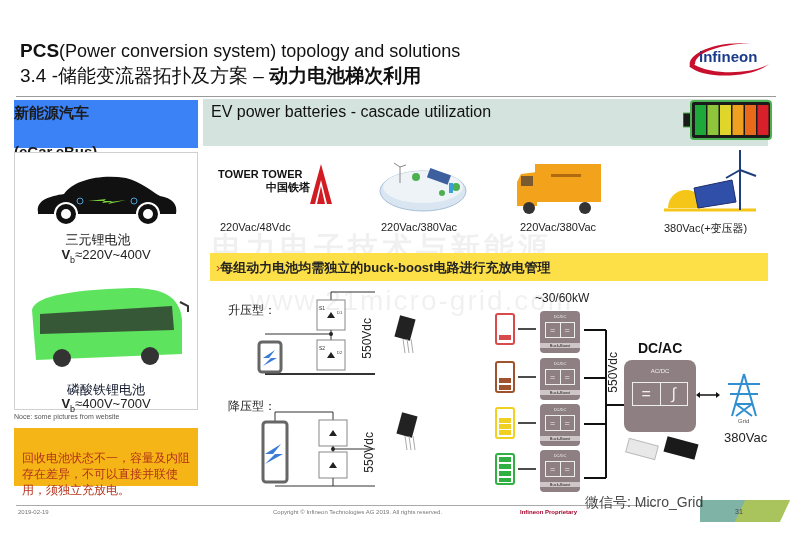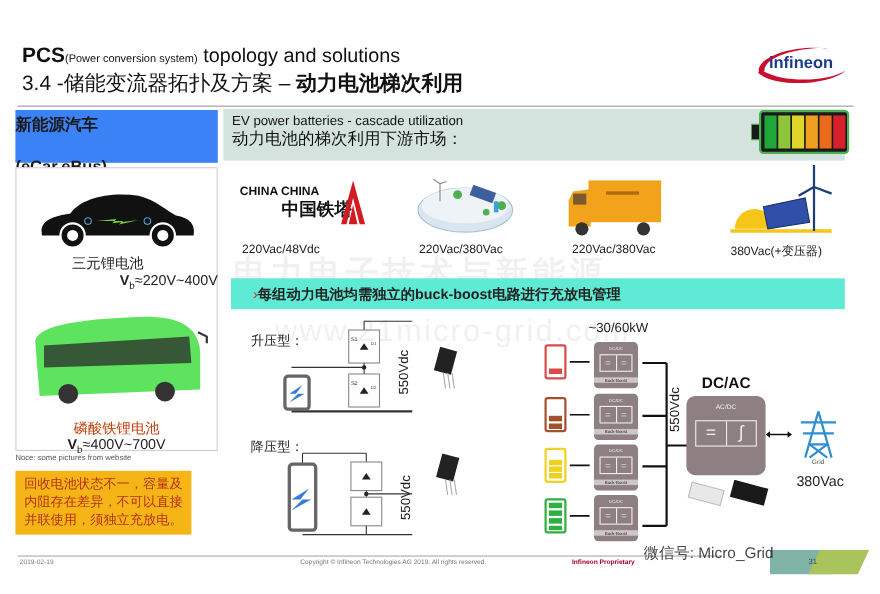--- a/index.html
+++ b/index.html
@@ -1,51 +1,51 @@
 <!DOCTYPE html>
 <html><head>
 <meta charset="utf-8">
 <style>
   * { box-sizing: border-box; margin: 0; padding: 0; }
   body { width: 800px; height: 540px; background: #ffffff; font-family: "Liberation Sans", sans-serif; position: relative; overflow: hidden; color: #222; }
   .abs { position: absolute; }
 
   .title1 { left: 20px; top: 40px; font-size: 18px; color: #111; white-space: nowrap; }
   .title1 b { font-weight: bold; font-size: 19px; margin-top: 37px; }
-  .title1 .small { font-size: 10px; }
+  .title1 .small { font-size: 18px; }
   .title2 { left: 20px; top: 63px; font-size: 19px; color: #111; white-space: nowrap; }
   .title2 b { font-weight: bold; }
   .rule-top { left: 16px; top: 96px; width: 760px; height: 1px; background: #9a9a9a; }
 
   .logo { left: 683px; top: 38px; width: 90px; height: 40px; }
 
   .section-box { left: 14px; top: 100px; width: 184px; height: 48px; background: #3b82f6; text-align: left; font-weight: bold; color: #1a1a1a; }
   .section-box .l1 { font-size: 15px; margin-top: 4px; }
   .section-box .l2 { font-size: 15px; margin-top: 20px; }
 
   .header-box { left: 203px; top: 99px; width: 565px; height: 47px; background: #d5e3df; padding: 4px 8px; }
-  .header-box .en { font-size: 12px; color: #111; }
+  .header-box .en { font-size: 16px; color: #111; }
   .header-box .cn { font-size: 15px; color: #111; margin-top: 0px; }
 
   .battery-icon { left: 683px; top: 98px; width: 90px; height: 44px; }
 
   .vehicle-panel { left: 14px; top: 152px; width: 184px; height: 258px; border: 1px solid #d0d0d0; background: #fff; }
   .car-cap1 { left: 14px; top: 231px; width: 168px; text-align: center; font-size: 13px; color: #222; }
-  .car-cap2 { left: 14px; top: 247px; width: 184px; text-align: right; font-size: 13px; color: #222; }
-  .bus-cap1 { left: 14px; top: 381px; width: 184px; text-align: center; font-size: 13px; color: #c2410c; }
+  .car-cap2 { left: 14px; top: 247px; width: 184px; text-align: center; font-size: 13px; color: #222; }
+  .bus-cap1 { left: 14px; top: 381px; width: 184px; text-align: center; font-size: 13px; color: #0f172a; }
   .bus-cap2 { left: 14px; top: 396px; width: 184px; text-align: center; font-size: 13px; color: #222; }
   .vb b { font-weight: bold; }
   .vb sub { font-size: 9px; }
 
   .note { left: 14px; top: 413px; font-size: 7px; color: #555; }
-  .warn-box { left: 14px; top: 428px; width: 160px; height: 58px; background: #f5b516; padding: 4px 8px; font-size: 12px; line-height: 16px; color: #b4321a; }
+  .warn-box { left: 14px; top: 428px; width: 184px; height: 58px; background: #f5b516; padding: 22px 8px; font-size: 12px; line-height: 16px; color: #b4321a; }
 
   .market-label { font-size: 11px; color: #222; text-align: center; white-space: nowrap; }
 
-  .band { left: 210px; top: 253px; width: 558px; height: 28px; background: #5eead4; padding: 6px 20px; font-size: 13px; font-weight: bold; color: #222; }
+  .band { left: 210px; top: 253px; width: 558px; height: 28px; background: #fde047; padding: 6px 6px; font-size: 13px; font-weight: bold; color: #222; }
   .band .mark { color: #c0392b; font-weight: normal; }
 
   .watermark1 { left: 212px; top: 228px; font-size: 30px; color: rgba(0,0,0,0.06); font-weight: bold; letter-spacing: 4px; white-space: nowrap; }
   .watermark2 { left: 250px; top: 285px; font-size: 28px; color: rgba(0,0,0,0.06); white-space: nowrap; letter-spacing: 2px; }
 
   .circ-label { font-size: 12px; color: #222; }
   .vtext { writing-mode: vertical-rl; transform: rotate(180deg); font-size: 12px; color: #222; }
 
   .kw { left: 535px; top: 291px; font-size: 12px; color: #222; }
   .dcac-title { left: 638px; top: 340px; font-size: 14px; font-weight: bold; color: #111; }
@@ -85,21 +85,20 @@
   <text x="16" y="24" font-family="Liberation Sans, sans-serif" font-size="15" fill="#1a3b8c" font-weight="bold">infineon</text>
 </svg>
 
 <div class="abs section-box">
   <div class="l1">新能源汽车</div>
   <div class="l2">(eCar,eBus)</div>
 </div>
 
 <div class="abs header-box">
   <div class="en">EV power batteries - cascade utilization</div>
-  <div class="cn">动力电池的梯次利用下游市场：</div>
 </div>
 
 <svg class="abs battery-icon" viewBox="0 0 90 44">
   <rect x="0" y="15" width="8" height="14" fill="#1a1a1a" stroke="#4caf50" stroke-width="1"></rect>
   <rect x="8" y="3" width="80" height="38" rx="3" fill="#1a1a1a" stroke="#4caf50" stroke-width="2"></rect>
   <rect x="12" y="7" width="11" height="30" fill="#1fa83a"></rect>
   <rect x="24.5" y="7" width="11" height="30" fill="#8fc53a"></rect>
   <rect x="37" y="7" width="11" height="30" fill="#e0d52a"></rect>
   <rect x="49.5" y="7" width="11" height="30" fill="#f0a020"></rect>
   <rect x="62" y="7" width="11" height="30" fill="#e86a1a"></rect>
@@ -135,22 +134,22 @@
   <b>V</b><sub>b</sub><span>≈400V~700V</span>
 </div>
 
 <div class="abs note">Noce: some pictures from website</div>
 <div class="abs warn-box">回收电池状态不一，容量及内阻存在差异，不可以直接并联使用，须独立充放电。</div>
 
 <div class="abs watermark1">电力电子技术与新能源</div>
 <div class="abs watermark2">www.21micro-grid.com</div>
 
 <div class="abs" style="left:218px;top:168px;width:115px;height:44px;">
-  <div style="font-size:11px;font-weight:bold;color:#111;">CHINA CHINA</div>
-  <div style="font-size:16px;font-weight:bold;color:#111;margin-left:38px;">中国铁塔</div>
+  <div style="font-size:11px;font-weight:bold;color:#111;">TOWER TOWER</div>
+  <div style="font-size:11px;font-weight:bold;color:#111;margin-left:48px;">中国铁塔</div>
   <svg style="position:absolute;left:92px;top:-4px;width:22px;height:40px;" viewBox="0 0 22 40">
     <path d="M11 0 L 0 40 L 5 40 L 11 16 L 17 40 L 22 40 Z M 11 22 L 7 40 L 15 40 Z" fill="#d21c24"></path>
   </svg>
 </div>
 <div class="abs market-label" style="left:220px;top:221px;">220Vac/48Vdc</div>
 
 <svg class="abs" style="left:378px;top:157px;width:90px;height:58px;" viewBox="0 0 90 58">
   <ellipse cx="45" cy="34" rx="43" ry="20" fill="#d9e6f2" stroke="#a8c0d8"></ellipse>
   <ellipse cx="45" cy="30" rx="40" ry="16" fill="#eef3f8"></ellipse>
   <rect x="50" y="14" width="22" height="10" fill="#3e5f9e" transform="rotate(20 60 19)"></rect>

